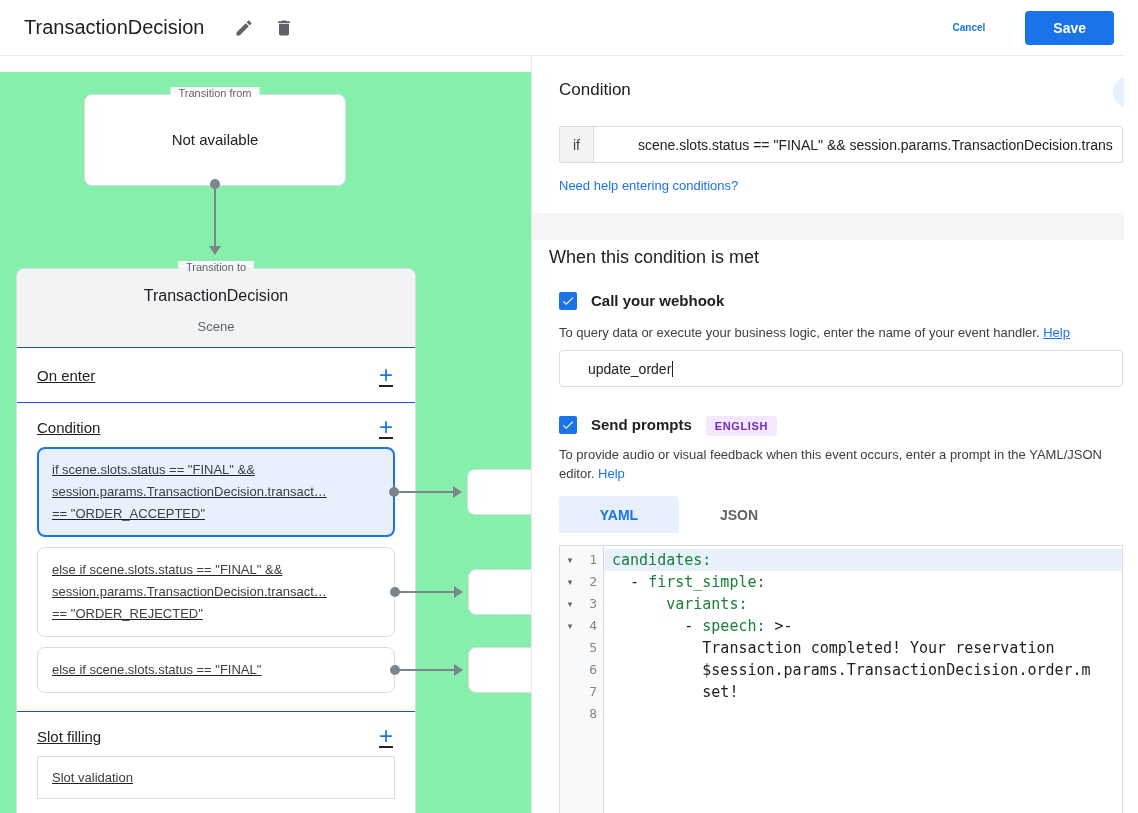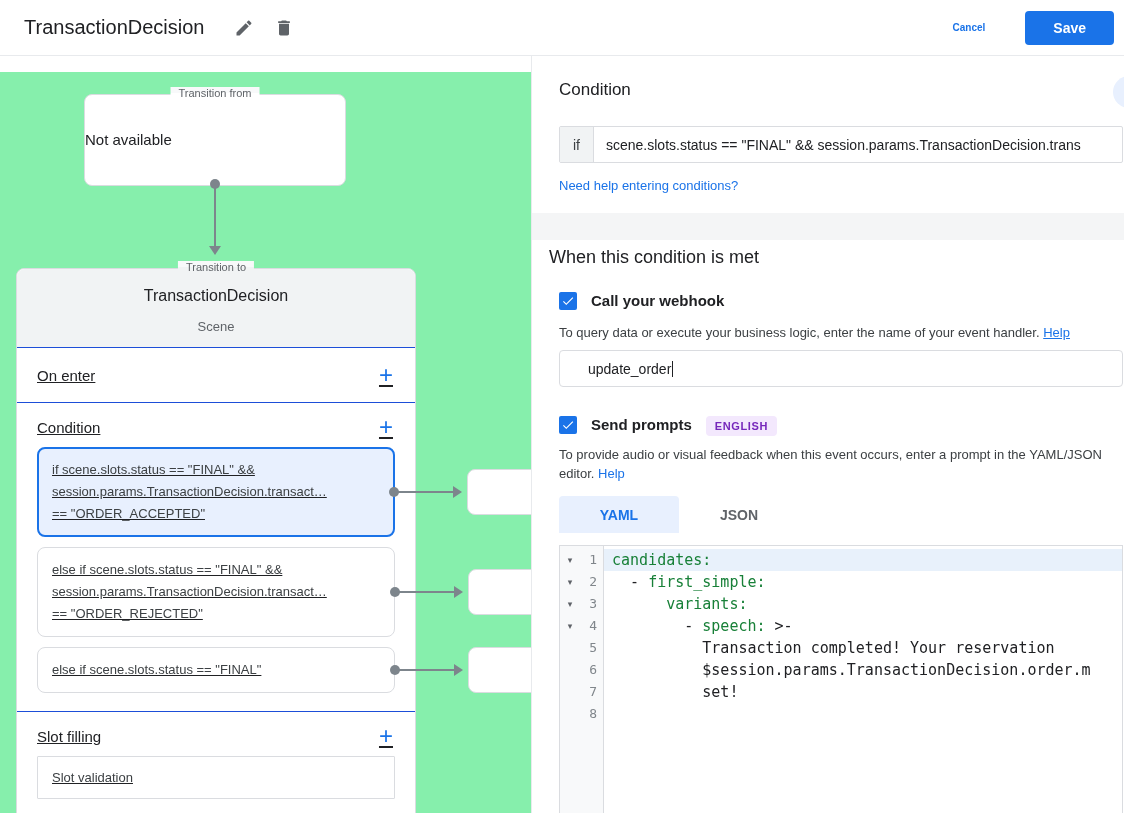--- a/index.html
+++ b/index.html
@@ -23,21 +23,21 @@
   
   .canvas { position:absolute; left:0; top:72px; width:531px; height:757px; background:#86efac; overflow:hidden; z-index:10; }
 
   .node-box { position:absolute; background:#fff; border:1px solid #dadce0; border-radius:8px; }
   .legend { position:absolute; top:-8px; left:50%; transform:translateX(-50%);
             font-size:11px; color:#5f6368; padding:0 8px; white-space:nowrap; }
   .legend.on-white  { background:linear-gradient(to bottom, #f8f9fa 50%, #ffffff 50%); }
   .legend.on-grey   { background:linear-gradient(to bottom, #f8f9fa 50%, #f1f3f4 50%); }
 
   .tfrom { left:84px; top:22px; width:262px; height:92px; }
-  .tfrom .content { position:absolute; left:0; right:0; top:36px; font-size:15px; color:#202124; }
+  .tfrom .content { position:absolute; left:0; right:0; top:36px; text-align:center; font-size:15px; color:#202124; }
 
   .dot { position:absolute; width:10px; height:10px; border-radius:50%; background:#7d858c; }
   .vline { position:absolute; width:2px; background:#7d858c; }
   .arrow-down { position:absolute; width:0; height:0; border-left:6px solid transparent;
                 border-right:6px solid transparent; border-top:9px solid #7d858c; }
 
   .tto { left:16px; top:196px; width:400px; height:582px; border-radius:8px 8px 0 0; }
   .scene-head { background:#f1f3f4; border-radius:8px 8px 0 0; text-align:center; padding:18px 10px 13px; }
   .scene-head .sc-title { font-size:16px; color:#202124; }
   .scene-head .sc-sub { font-size:13px; color:#5f6368; margin-top:14px; }
@@ -65,21 +65,21 @@
 
   
   .panel { position:absolute; left:531px; top:56px; width:607px; height:757px; background:#fff;
            border-left:1px solid #e8eaed; overflow:hidden; z-index:20; }
   .p-title { position:absolute; left:27px; top:24px; font-size:17px; color:#202124; }
   .chevron-btn { position:absolute; left:581px; top:20px; width:32px; height:32px; border:none; border-radius:50%;
                  background:#e8f0fe; cursor:pointer; display:flex; align-items:center; justify-content:center; }
   .chevron-btn svg { fill:#1a73e8; }
 
   .if-row { position:absolute; left:27px; top:70px; width:564px; height:37px; display:flex;
-            border:1px solid #dadce0; border-radius:2px; background:#fff; }
+            border:1px solid #dadce0; border-radius:2px; background:#fff;gap:32px; }
   .if-label { width:34px; background:#f1f3f4; border-right:1px solid #dadce0; display:flex;
               align-items:center; justify-content:center; font-size:14px; color:#3c4043; }
   .if-value { flex:1; display:flex; align-items:center; padding:0 12px; font-size:14px; color:#202124;
               white-space:nowrap; overflow:hidden; }
 
   .help-link { position:absolute; left:27px; top:122px; font-size:13px; color:#1a73e8; text-decoration:none; cursor:pointer; }
   .divider-band { position:absolute; left:0; top:157px; width:607px; height:27px; background:#f4f5f6; }
 
   .when-title { position:absolute; left:17px; top:191px; font-size:18px; color:#202124; }
 

